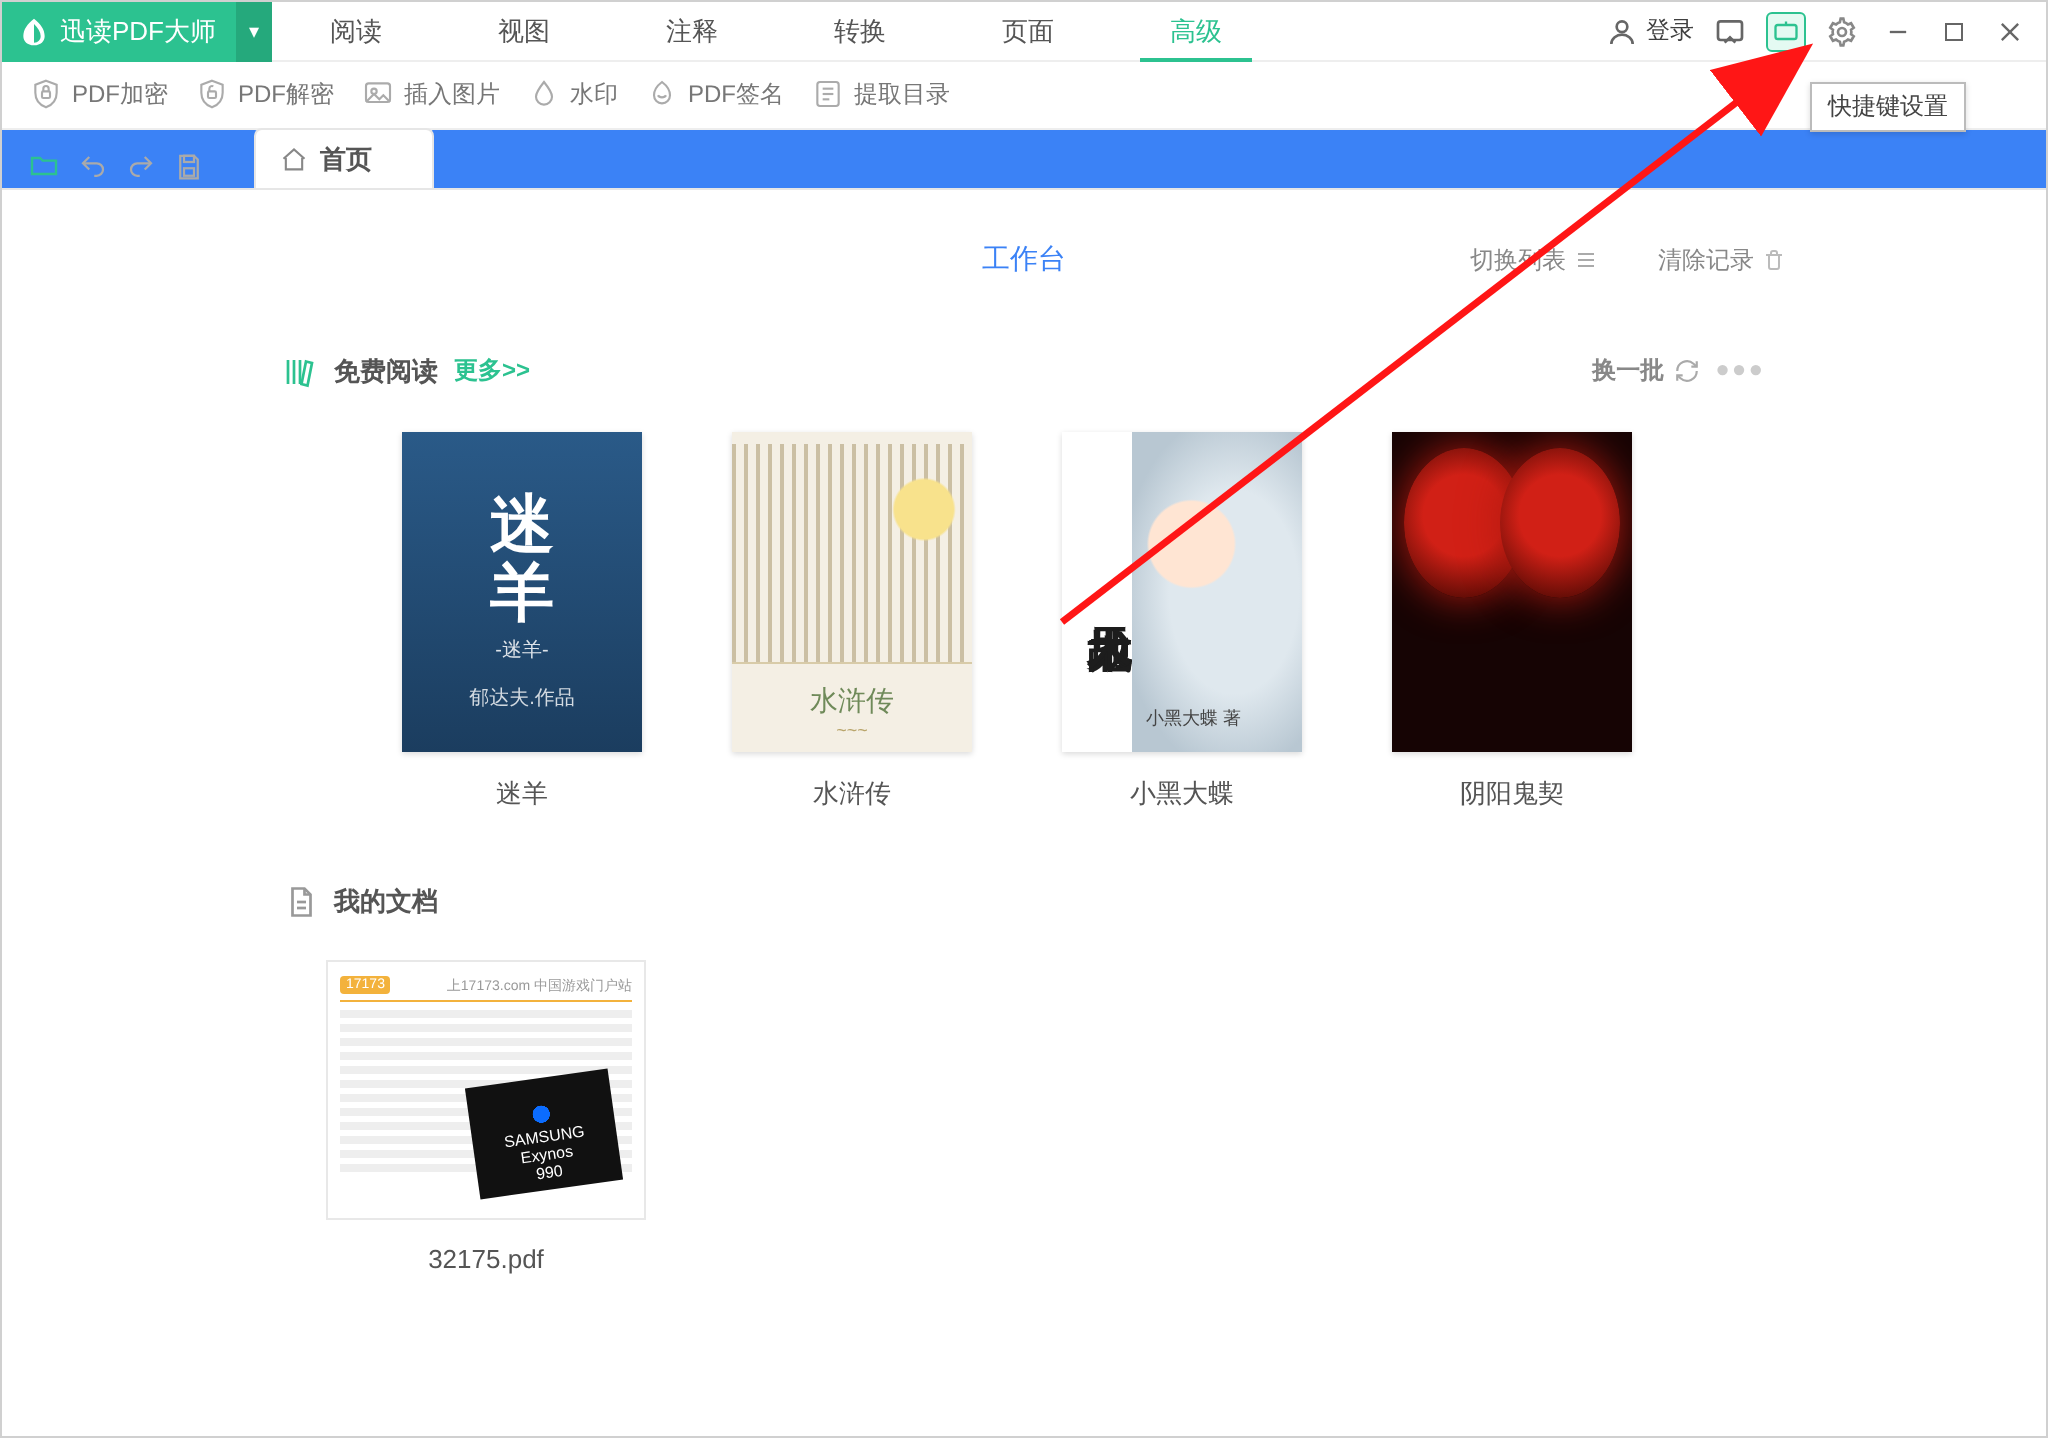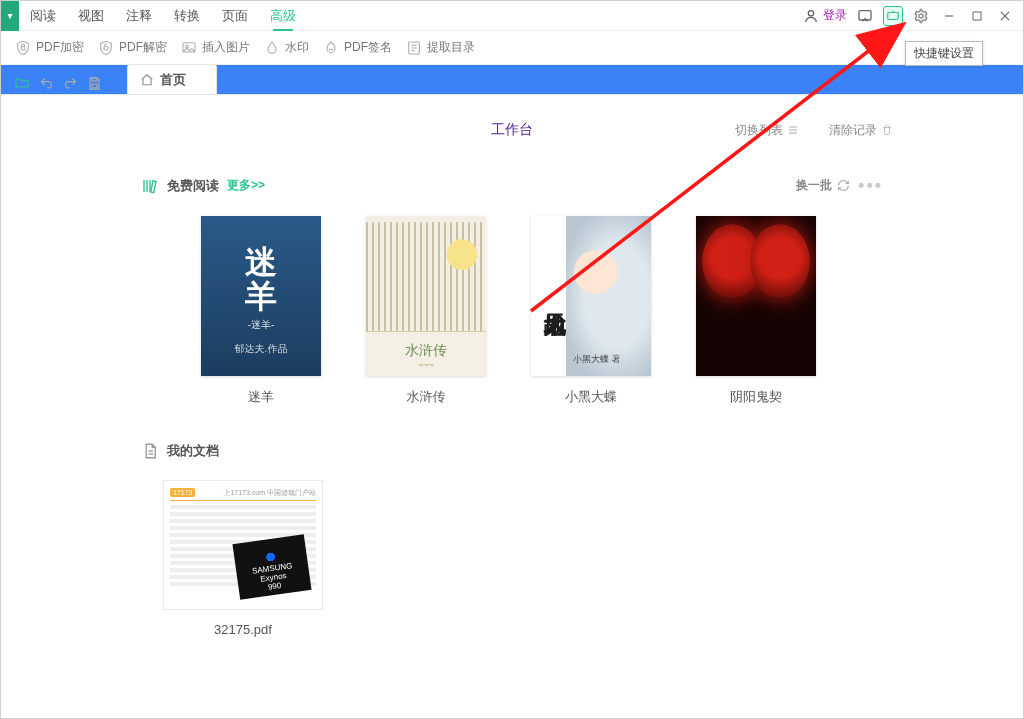--- a/index.html
+++ b/index.html
@@ -43,21 +43,21 @@
     justify-content: center;
     color: #fff;
     font-size: 10px;
   }
   .menu-tabs {
     display: flex;
     height: 30px;
     align-items: stretch;
   }
   .menu-tab {
-    padding: 0 11px;
+    padding: 0 29px;
     display: flex;
     align-items: center;
     color: #555;
     cursor: pointer;
     position: relative;
   }
   .menu-tab.active {
     color: #2cc290;
   }
   .menu-tab.active::after {
@@ -66,21 +66,21 @@
     left: 14px; right: 14px; bottom: 0;
     height: 2px;
     background: #2cc290;
   }
   .title-spacer { flex: 1; }
   .title-actions {
     display: flex;
     align-items: center;
     gap: 8px;
     padding-right: 8px;
-    color: #a21caf;
+    color: #404040;
   }
   .tact {
     width: 20px; height: 20px;
     display: flex;
     align-items: center;
     justify-content: center;
     cursor: pointer;
   }
   .tact.hi { background: #e4faf2; border:1px solid #2cc290; border-radius:3px; }
   .login-group { display:flex; align-items:center; gap:4px; cursor:pointer; }
@@ -93,21 +93,21 @@
     display: flex;
     align-items: center;
     gap: 14px;
     padding: 0 14px;
     border-bottom: 1px solid #eee;
     color: #777;
     font-size: 12px;
   }
   .rib-btn {
     display: flex;
-    align-items: center;
+    align-items: flex-start;
     gap: 5px;
     cursor: pointer;
   }
   .rib-ic { width:16px; height:16px; opacity:0.7; }
 
   
   .qa-row {
     height: 30px;
     display: flex;
     align-items: flex-end;
@@ -148,21 +148,21 @@
   }
   .workzone-head {
     height: 70px;
     display:flex;
     align-items:center;
     position: relative;
   }
   .wz-title {
     position:absolute;
     left:50%; transform:translateX(-50%);
-    color:#4c1d95; font-size:14px;
+    color:#3b82f6; font-size:14px;
   }
   .wz-right {
     margin-left:auto;
     display:flex;
     align-items:center;
     gap: 30px;
     padding-right: 130px;
     color:#888;
     font-size:12px;
   }
@@ -326,20 +326,26 @@
     width: 400px;
     height: 300px;
     pointer-events:none;
     z-index: 25;
   }
 </style>
 </head>
 <body>
 
 <div class="titlebar">
+  <div class="app-brand">
+    <svg class="leaf-ic" viewBox="0 0 24 24" fill="#fff">
+        <path d="M12 2C7 6 4 10 4 15c0 4 3 7 8 7s8-3 8-7c0-5-3-9-8-13zm0 4c3 3 5 6 5 9 0 3-2 5-5 5V6z"></path>
+      </svg>
+    <span>迅读PDF大师</span>
+  </div>
   <div class="brand-caret">▾</div>
 
   <div class="menu-tabs">
     <div class="menu-tab">阅读</div>
     <div class="menu-tab">视图</div>
     <div class="menu-tab">注释</div>
     <div class="menu-tab">转换</div>
     <div class="menu-tab">页面</div>
     <div class="menu-tab active">高级</div>
   </div>

